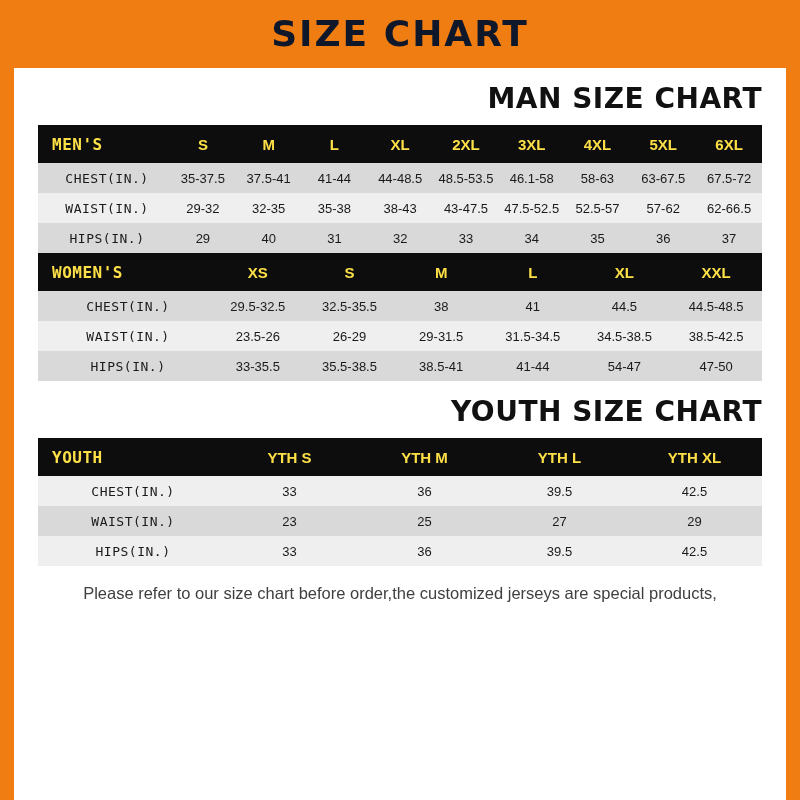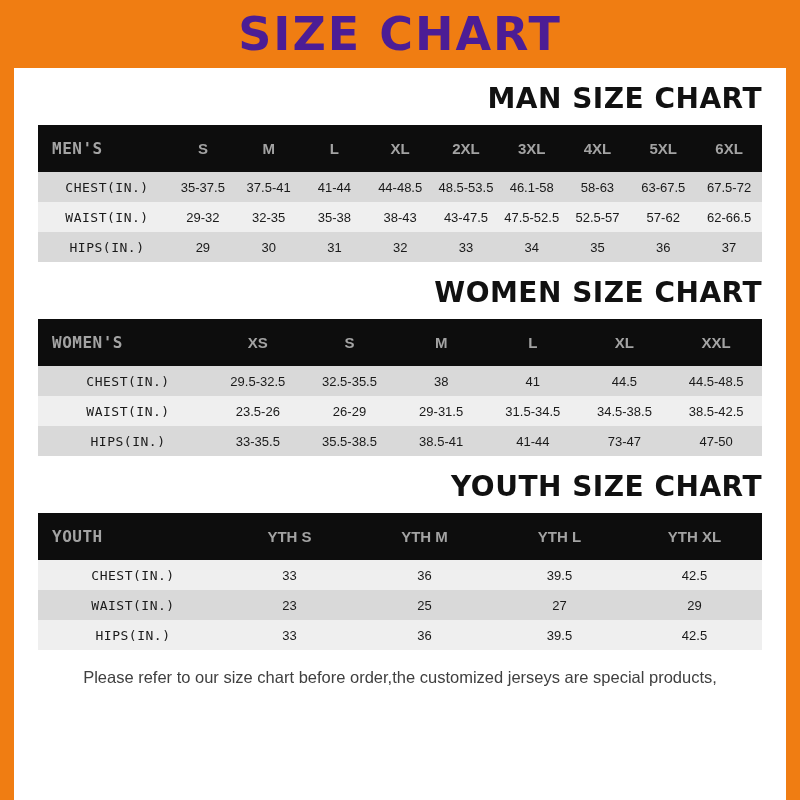--- a/index.html
+++ b/index.html
@@ -26,23 +26,23 @@
     height: 68px;
     background: #f07d12;
     display: flex;
     align-items: center;
     justify-content: center;
     margin: 0 -14px;
   }
   .banner-title {
     font-family: "DejaVu Sans", sans-serif;
     font-weight: bold;
-    font-size: 46px;
+    font-size: 36px;
     letter-spacing: 2px;
-    color: #4c1d95;
+    color: #0f172a;
     line-height: 1;
   }
   .section {
     padding: 0 24px;
   }
   .section-title {
     text-align: right;
     font-family: "DejaVu Sans", sans-serif;
     font-weight: bold;
     font-size: 28px;
@@ -59,23 +59,23 @@
     text-align: center;
     font-size: 13px;
     color: #1a1a1a;
     padding: 0;
     height: 30px;
     vertical-align: middle;
     font-family: "Liberation Sans", sans-serif;
   }
   table.size thead th {
     background: #0d0d0d;
-    color: #a3a3a3;
+    color: #fde047;
     font-size: 15px;
-    height: 47px;
+    height: 38px;
     font-weight: bold;
   }
   table.size thead th.row-label {
     text-align: left;
     padding-left: 14px;
     font-family: "DejaVu Sans Mono", monospace;
     font-size: 16px;
     letter-spacing: 0.5px;
   }
   table.size tbody tr.alt td {
@@ -158,35 +158,34 @@
           <td>38-43</td>
           <td>43-47.5</td>
           <td>47.5-52.5</td>
           <td>52.5-57</td>
           <td>57-62</td>
           <td>62-66.5</td>
         </tr>
         <tr class="alt">
           <td class="row-label">HIPS(IN.)</td>
           <td>29</td>
-          <td>30</td>
+          <td>40</td>
           <td>31</td>
           <td>32</td>
           <td>33</td>
           <td>34</td>
           <td>35</td>
           <td>36</td>
           <td>37</td>
         </tr>
       </tbody>
     </table>
   </div>
 
   <div class="section">
-    <div class="section-title">WOMEN SIZE CHART</div>
     <table class="size women">
       <thead>
         <tr>
           <th class="row-label">WOMEN'S</th>
           <th>XS</th>
           <th>S</th>
           <th>M</th>
           <th>L</th>
           <th>XL</th>
           <th>XXL</th>
@@ -210,21 +209,21 @@
           <td>31.5-34.5</td>
           <td>34.5-38.5</td>
           <td>38.5-42.5</td>
         </tr>
         <tr class="alt">
           <td class="row-label">HIPS(IN.)</td>
           <td>33-35.5</td>
           <td>35.5-38.5</td>
           <td>38.5-41</td>
           <td>41-44</td>
-          <td>73-47</td>
+          <td>54-47</td>
           <td>47-50</td>
         </tr>
       </tbody>
     </table>
   </div>
 
   <div class="section">
     <div class="section-title">YOUTH SIZE CHART</div>
     <table class="size youth">
       <thead>

